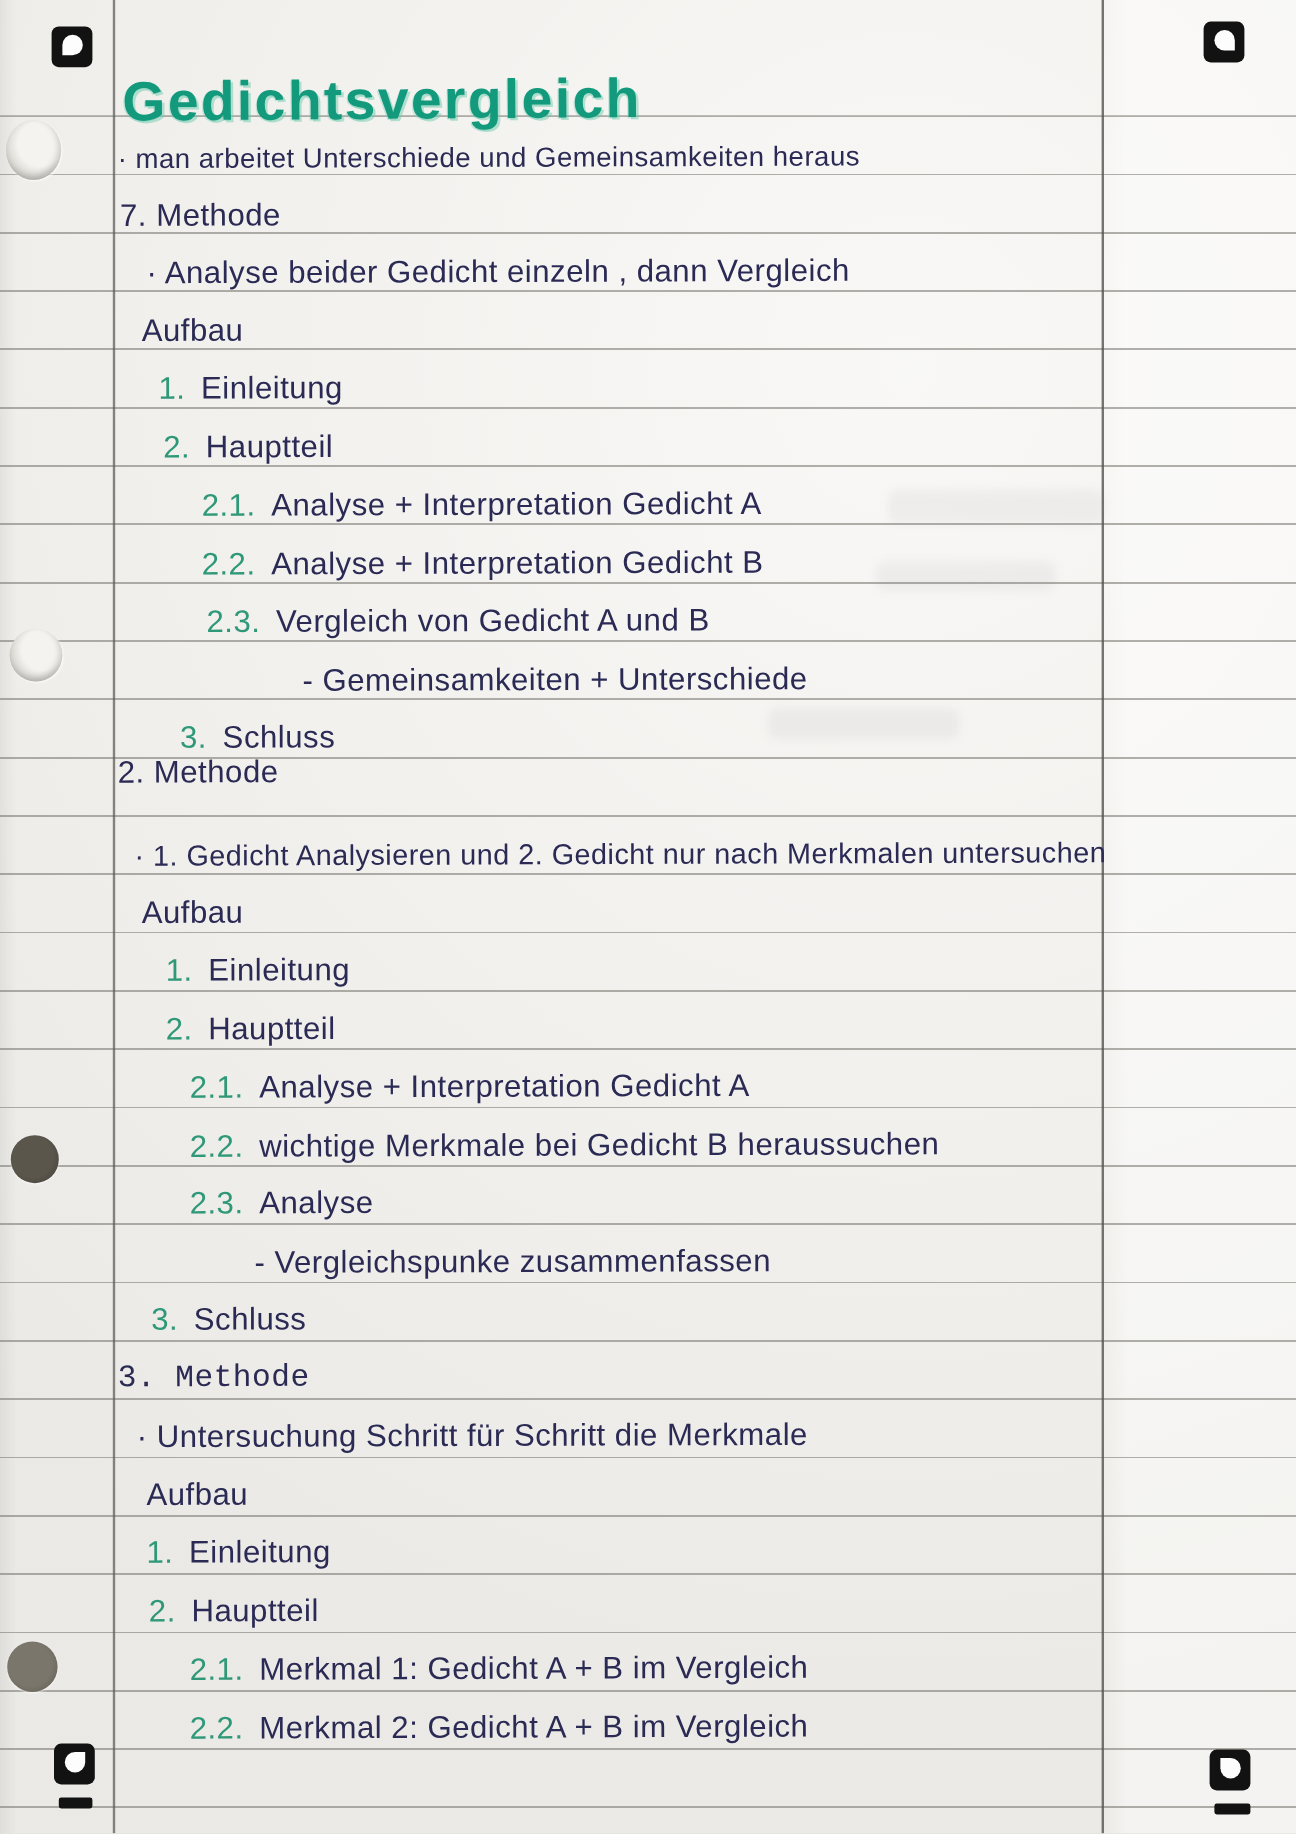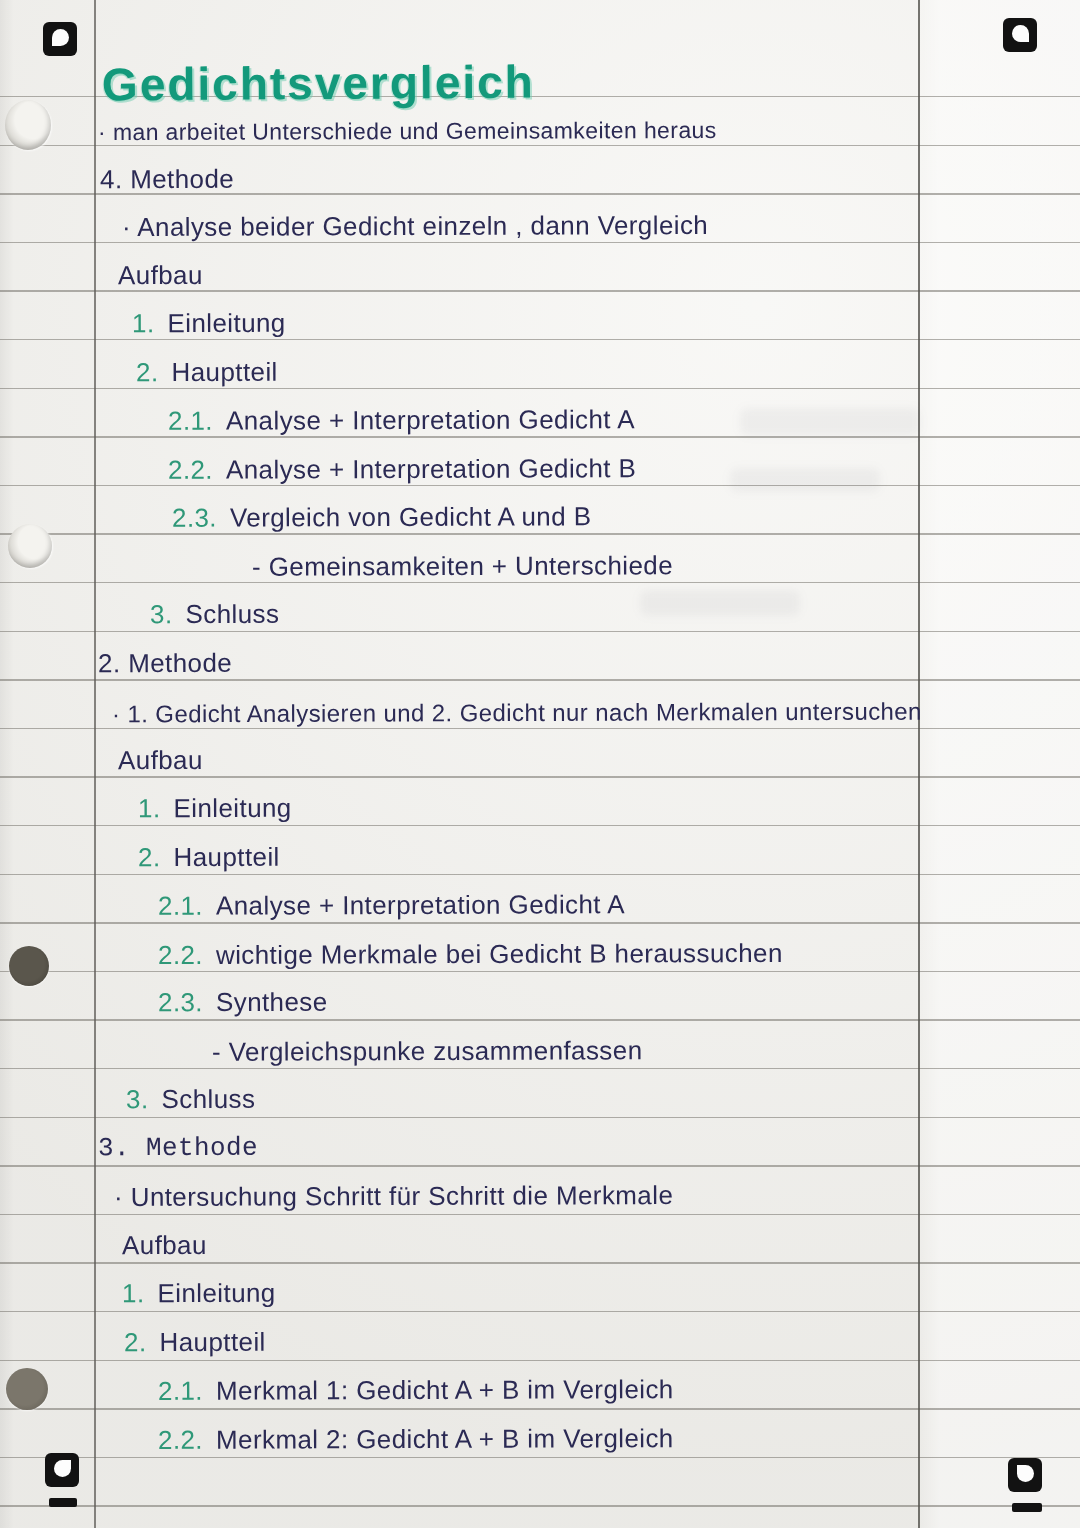--- a/index.html
+++ b/index.html
@@ -128,21 +128,21 @@
   <div class="smudge" style="left:730px;top:468px;width:150px;height:24px;"></div>
   <div class="smudge" style="left:640px;top:590px;width:160px;height:26px;"></div>
 
   <div class="title" style="left:102px;top:56px;">Gedichtsvergleich</div>
 
   <div class="hw sz23" style="left:98px;top:118px;">
     <span class="txt">· man arbeitet Unterschiede und Gemeinsamkeiten heraus</span>
   </div>
 
   <div class="hw" style="left:100px;top:164px;">
-    <span class="txt">4. Methode</span>
+    <span class="txt">7. Methode</span>
   </div>
   <div class="hw" style="left:122px;top:211px;">
     <span class="txt">· Analyse beider Gedicht einzeln , dann Vergleich</span>
   </div>
   <div class="hw" style="left:118px;top:260px;">
     <span class="txt">Aufbau</span>
   </div>
   <div class="hw" style="left:132px;top:308px;">
     <span class="num">1.</span><span class="txt">Einleitung</span>
   </div>
@@ -158,21 +158,21 @@
   <div class="hw" style="left:172px;top:502px;">
     <span class="num">2.3.</span><span class="txt">Vergleich von Gedicht A und B</span>
   </div>
   <div class="hw" style="left:252px;top:551px;">
     <span class="num"></span><span class="txt">- Gemeinsamkeiten + Unterschiede</span>
   </div>
   <div class="hw" style="left:150px;top:599px;">
     <span class="num">3.</span><span class="txt">Schluss</span>
   </div>
 
-  <div class="hw" style="left:98px;top:648px;">
+  <div class="hw" style="left:98px;top:628px;">
     <span class="txt">2. Methode</span>
   </div>
   <div class="hw sz24" style="left:112px;top:699px;">
     <span class="txt">· 1. Gedicht Analysieren und 2. Gedicht nur nach Merkmalen untersuchen</span>
   </div>
   <div class="hw" style="left:118px;top:745px;">
     <span class="txt">Aufbau</span>
   </div>
   <div class="hw" style="left:138px;top:793px;">
     <span class="num">1.</span><span class="txt">Einleitung</span>
@@ -180,21 +180,21 @@
   <div class="hw" style="left:138px;top:842px;">
     <span class="num">2.</span><span class="txt">Hauptteil</span>
   </div>
   <div class="hw" style="left:158px;top:890px;">
     <span class="num">2.1.</span><span class="txt">Analyse + Interpretation Gedicht A</span>
   </div>
   <div class="hw" style="left:158px;top:939px;">
     <span class="num">2.2.</span><span class="txt">wichtige Merkmale bei Gedicht B heraussuchen</span>
   </div>
   <div class="hw" style="left:158px;top:987px;">
-    <span class="num">2.3.</span><span class="txt">Synthese</span>
+    <span class="num">2.3.</span><span class="txt">Analyse</span>
   </div>
   <div class="hw" style="left:212px;top:1036px;">
     <span class="num"></span><span class="txt">- Vergleichspunke zusammenfassen</span>
   </div>
   <div class="hw" style="left:126px;top:1084px;">
     <span class="num">3.</span><span class="txt">Schluss</span>
   </div>
 
   <div class="hw" style="left:98px;top:1133px;font-family:Liberation Mono, monospace;">
     <span class="txt">3. Methode</span>

